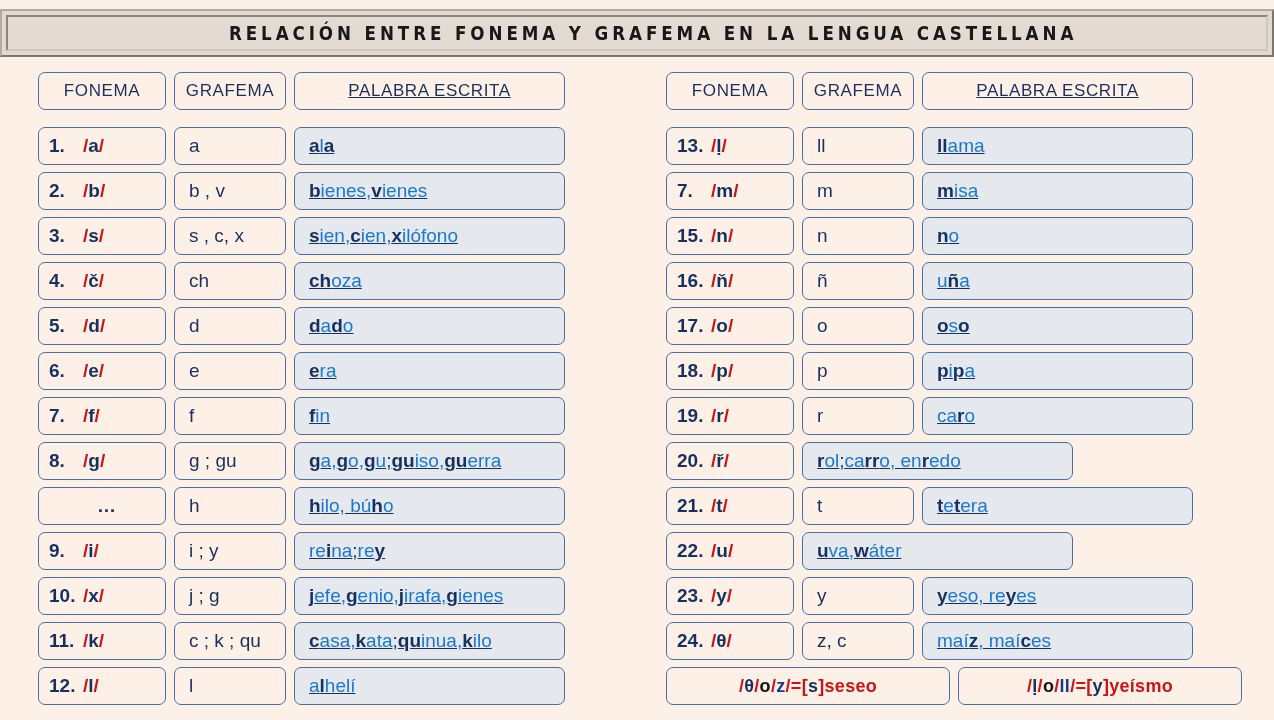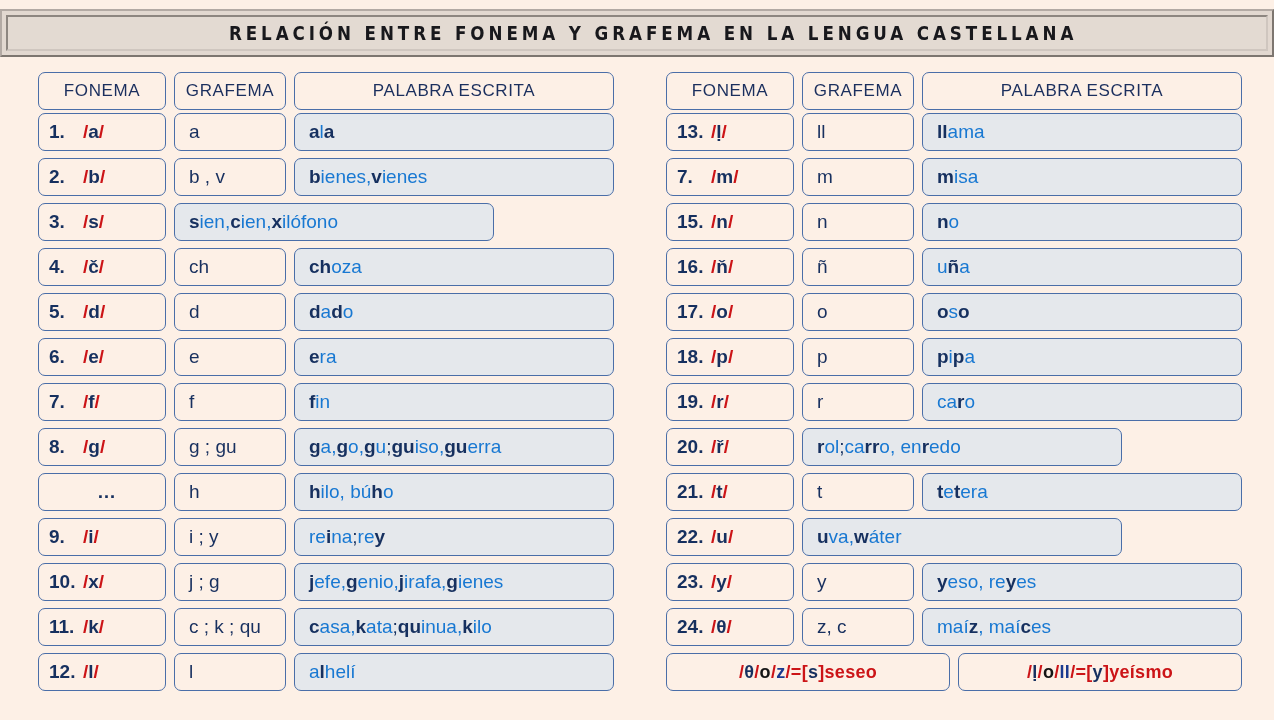--- a/index.html
+++ b/index.html
@@ -64,38 +64,38 @@
   }
   #table-left  { left: 38px;  }
   #table-right { left: 666px; }
 
   .row {
     display: flex;
     height: 38px;
     margin-bottom: 7px;
     align-items: stretch;
   }
-  .row.header-row { margin-bottom: 3px; border-radius: 14px; }
+  .row.header-row { margin-bottom: 17px; border-radius: 14px; }
 
   .cell {
     box-sizing: border-box;
     border: 1px solid #4a6ea8;
     border-radius: 7px;
     display: flex;
     align-items: center;
     font-size: 19px;
     color: #18305f;
     background: #fdf0e6;
     overflow: hidden;
     white-space: nowrap;
   }
 
   .c-fonema  { width: 128px; padding-left: 10px; }
   .c-grafema { width: 112px; margin-left: 8px; padding-left: 14px; }
-  .c-palabra { width: 320px; margin-left: 8px; padding-left: 14px; background: #e5e8ec; }
+  .c-palabra { width: 271px; margin-left: 8px; padding-left: 14px; background: #e5e8ec; text-decoration: underline; }
 
   .header-row .cell {
     justify-content: center;
     padding-left: 0;
     font-size: 17px;
     letter-spacing: 0.6px;
     background: #fdf0e6;
     color: #1b2f5e;
   }
 
@@ -183,20 +183,21 @@
           <span class="w">ienes</span>
         </div>
       </div>
       <div class="row">
         <div class="cell c-fonema">
           <span class="num">3.</span>
           <span class="slash">/ </span>
           <span class="phon">s</span>
           <span class="slash"> /</span>
         </div>
+        <div class="cell c-grafema">s , c, x</div>
         <div class="cell c-palabra">
           <span class="g">s</span>
           <span class="w">ien, </span>
           <span class="g">c</span>
           <span class="w">ien, </span>
           <span class="g">x</span>
           <span class="w">ilófono</span>
         </div>
       </div>
       <div class="row">

